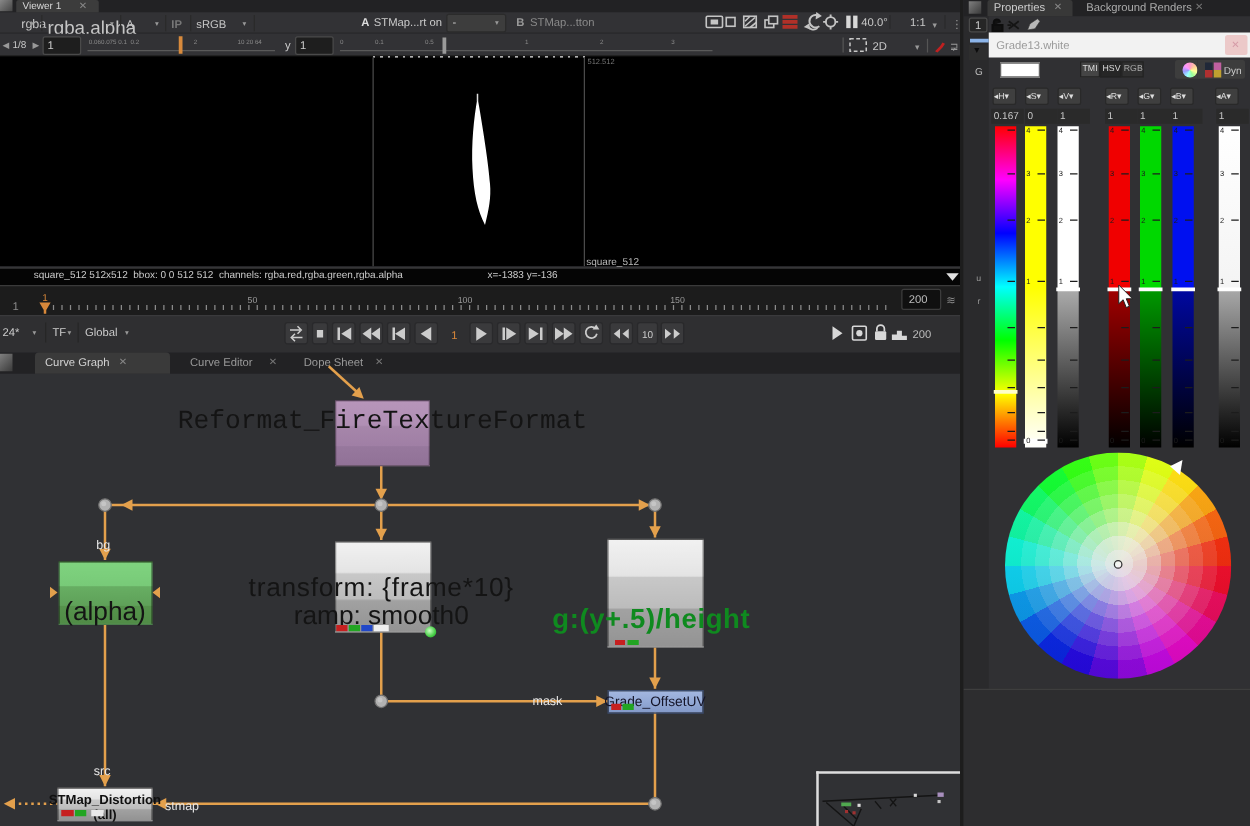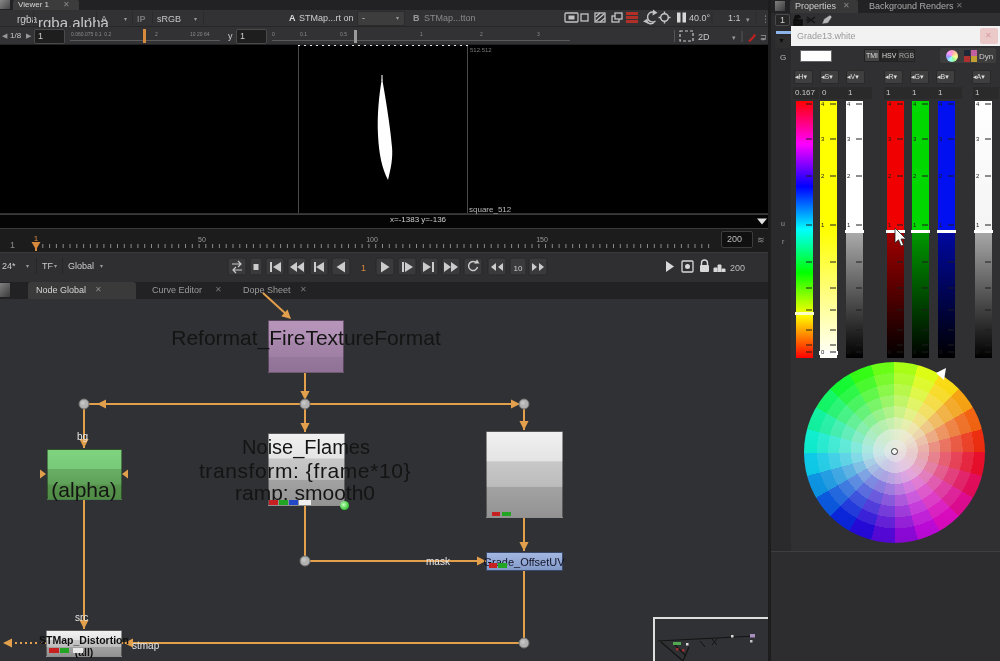--- a/index.html
+++ b/index.html
@@ -115,20 +115,21 @@
     </svg>
 <div style="position:absolute;left:298px;top:46px;width:1px;height:167px;background:#4a4a4a"></div>
 <div style="position:absolute;left:467px;top:46px;width:1px;height:167px;background:#4a4a4a"></div>
 <svg class="abs" style="left:360px;top:70px" width="50" height="120" viewBox="0 0 50 120">
 <path d="M22,8 C19,25 17,45 18,65 C19,85 22,98 28,110 C31,98 33,88 32,77 C31,62 26,30 22,8 Z" fill="#fff"></path>
 <rect x="21.4" y="5" width="1.2" height="6" fill="#ddd"></rect>
 </svg>
 <div class="t" style="left:469px;top:205px;font-size:8px;color:#b9b9b9">square_512</div>
 <div style="position:absolute;left:0;top:214px;width:768px;height:1px;background:#3a3a3a"></div>
 <div style="position:absolute;left:0;top:215px;width:770px;height:13px;background:#050505"></div>
+<div class="t" style="left:27px;top:215px;font-size:8px;color:#cdcdcd">square_512 512x512&nbsp;&nbsp;bbox: 0 0 512 512&nbsp;&nbsp;channels: rgba.red,rgba.green,rgba.alpha</div>
 <div class="t" style="left:390px;top:215px;font-size:8px;color:#cdcdcd">x=-1383 y=-136</div>
 <div style="position:absolute;left:0;top:228px;width:770px;height:24px;background:#1c1c1c;border-top:1px solid #3a3a3a"></div>
 <div class="t" style="left:10px;top:240px;font-size:9px;color:#8a8a8a">1</div>
 <div style="position:absolute;left:721px;top:231px;width:32px;height:17px;background:#101010;border:1px solid #3c3c3c;border-radius:2px"></div>
 <div class="t" style="left:727px;top:234px;font-size:9px;color:#bbb">200</div>
 <div class="t" style="left:757px;top:235px;font-size:9px;color:#888">≋</div>
 <svg class="abs" style="left:0;top:228px" width="770" height="24" viewBox="0 0 770 24">
       <line x1="36.0" y1="16" x2="36.0" y2="22" stroke="#8a8a8a" stroke-width="1"></line>
       <line x1="42.8" y1="16" x2="42.8" y2="20" stroke="#8a8a8a" stroke-width="1"></line>
       <line x1="49.6" y1="16" x2="49.6" y2="20" stroke="#8a8a8a" stroke-width="1"></line>
@@ -292,21 +293,21 @@
         <rect x="40" y="8" width="9" height="7" rx="1" fill="#d8d8d8"></rect>
         <path d="M41.5,8 v-2 a3,3 0 0 1 6,0 v2" stroke="#d8d8d8" fill="none" stroke-width="1.4"></path>
       </g>
 <path d="M54,15 v-4 h3 v4 m1,0 v-7 h3 v7 m1,0 v-3 h3 v3" stroke="#d8d8d8" fill="#d8d8d8" stroke-width="1"></path>
 <text x="70" y="13.5" font-size="9" fill="#bbbbbb" font-family="Liberation Sans">200</text>
 </svg>
 <div style="position:absolute;left:0;top:282px;width:770px;height:379px;background:#303134"></div>
 <div style="position:absolute;left:0;top:282px;width:770px;height:17px;background:#222224"></div>
 <div style="position:absolute;left:0;top:283px;width:10px;height:14px;background:linear-gradient(135deg,#808080,#3a3a3a)"></div>
 <div style="position:absolute;left:28px;top:282px;width:108px;height:17px;background:#3a3a3a;border-radius:3px 3px 0 0"></div>
-<div class="t" style="left:36px;top:285px;font-size:9px;color:#d5d5d5">Node Global</div>
+<div class="t" style="left:36px;top:285px;font-size:9px;color:#d5d5d5">Curve Graph</div>
 <div class="t" style="left:95px;top:285px;font-size:8px;color:#888">✕</div>
 <div class="t" style="left:152px;top:285px;font-size:9px;color:#9a9a9a">Curve Editor</div>
 <div class="t" style="left:215px;top:285px;font-size:8px;color:#777">✕</div>
 <div class="t" style="left:243px;top:285px;font-size:9px;color:#9a9a9a">Dope Sheet</div>
 <div class="t" style="left:300px;top:285px;font-size:8px;color:#777">✕</div>
 <svg class="abs" style="left:0;top:0" width="770" height="661" viewBox="0 0 770 661">
       <line x1="263" y1="293" x2="286" y2="314" stroke="#e3a04c" stroke-width="2"></line>
       <polygon points="291.0,319.0 281.3,316.3 287.5,309.5" fill="#e3a04c"></polygon>
       <line x1="305" y1="372" x2="305" y2="398" stroke="#e3a04c" stroke-width="2"></line>
       <polygon points="305.0,400.0 300.4,391.0 309.6,391.0" fill="#e3a04c"></polygon>
@@ -343,25 +344,25 @@
       <circle cx="304" cy="560" r="2" fill="#c5c5c5"></circle>
       <circle cx="524" cy="643" r="5" fill="#b2b2b2" stroke="#707070" stroke-width="1"></circle>
       <circle cx="523" cy="642" r="2" fill="#c5c5c5"></circle>
     </svg>
 <div class="abs" style="left:268px;top:320px;width:76px;height:53px;background:linear-gradient(180deg,#b795ba 0%,#b08fb4 38%,#a686aa 39%,#a07fa5 70%,#97789d 71%,#917297 100%);border:1px solid rgba(0,0,0,0.4)"></div>
 <div class="abs" style="left:47px;top:449px;width:75px;height:51px;background:linear-gradient(180deg,#7fd37f 0%,#78ca78 38%,#67ae63 39%,#5fa159 70%,#56934c 71%,#508b46 100%);border:1px solid rgba(0,0,0,0.4)"></div>
 <div class="abs" style="left:268px;top:433px;width:77px;height:73px;background:linear-gradient(180deg,#f1f1f1 0%,#e4e4e4 34%,#c8c8c8 35%,#bcbcbc 64%,#a2a2a2 65%,#939393 100%);border:1px solid rgba(0,0,0,0.4)"></div>
 <div class="abs" style="left:486px;top:431px;width:77px;height:87px;background:linear-gradient(180deg,#f1f1f1 0%,#e4e4e4 34%,#c8c8c8 35%,#bcbcbc 64%,#a2a2a2 65%,#939393 100%);border:1px solid rgba(0,0,0,0.4)"></div>
 <div class="abs" style="left:486px;top:552px;width:77px;height:19px;background:linear-gradient(180deg,#a3b7e0 0%,#93a9d6 50%,#8399c8 100%);border:1px solid #3a4a6a"></div>
 <div class="abs" style="left:46px;top:630px;width:76px;height:27px;background:linear-gradient(180deg,#f1f1f1 0%,#e4e4e4 34%,#c8c8c8 35%,#bcbcbc 64%,#a2a2a2 65%,#939393 100%);border:1px solid rgba(0,0,0,0.4)"></div>
-<div class="t" style="left:306px;top:326px;transform:translateX(-50%);font-size:21px;color:#141414;font-weight:normal;">Reformat_FireTextureFormat</div>
+<div class="t" style="left:306px;top:326px;transform:translateX(-50%);font-size:21px;color:#141414;font-weight:normal;font-family:Liberation Mono, monospace;">Reformat_FireTextureFormat</div>
 <div class="t" style="left:84px;top:478px;transform:translateX(-50%);font-size:21px;color:#141414;font-weight:normal;">(alpha)</div>
-<div class="t" style="left:306px;top:436px;transform:translateX(-50%);font-size:20px;color:#141414;font-weight:normal;">Noise_Flames</div>
 <div class="t" style="left:305px;top:459px;transform:translateX(-50%);font-size:21px;color:#141414;font-weight:normal;letter-spacing:0.6px">transform: {frame*10}</div>
 <div class="t" style="left:305px;top:481px;transform:translateX(-50%);font-size:21px;color:#141414;font-weight:normal;">ramp: smooth0</div>
+<div class="t" style="left:521px;top:482px;transform:translateX(-50%);font-size:22px;color:#0f8a1f;font-weight:bold;letter-spacing:0.5px">g:(y+.5)/height</div>
 <div class="t" style="left:524px;top:556px;transform:translateX(-50%);font-size:11px;color:#141428;font-weight:normal;">Grade_OffsetUV</div>
 <div class="t" style="left:84px;top:633.5px;transform:translateX(-50%);font-size:10.5px;color:#101010;font-weight:bold;">STMap_Distortion</div>
 <div class="t" style="left:84px;top:645.5px;transform:translateX(-50%);font-size:10.5px;color:#101010;font-weight:bold;">(all)</div>
 <div style="position:absolute;left:269px;top:500px;width:9px;height:5px;background:#c62020"></div>
 <div style="position:absolute;left:279px;top:500px;width:9px;height:5px;background:#22a522"></div>
 <div style="position:absolute;left:289px;top:500px;width:9px;height:5px;background:#2248c8"></div>
 <div style="position:absolute;left:299px;top:500px;width:12px;height:5px;background:#f0f0f0"></div>
 <div style="position:absolute;left:492px;top:512px;width:8px;height:4px;background:#c62020"></div>
 <div style="position:absolute;left:502px;top:512px;width:9px;height:4px;background:#22a522"></div>
 <div style="position:absolute;left:489px;top:563px;width:8px;height:5px;background:#c62020"></div>

